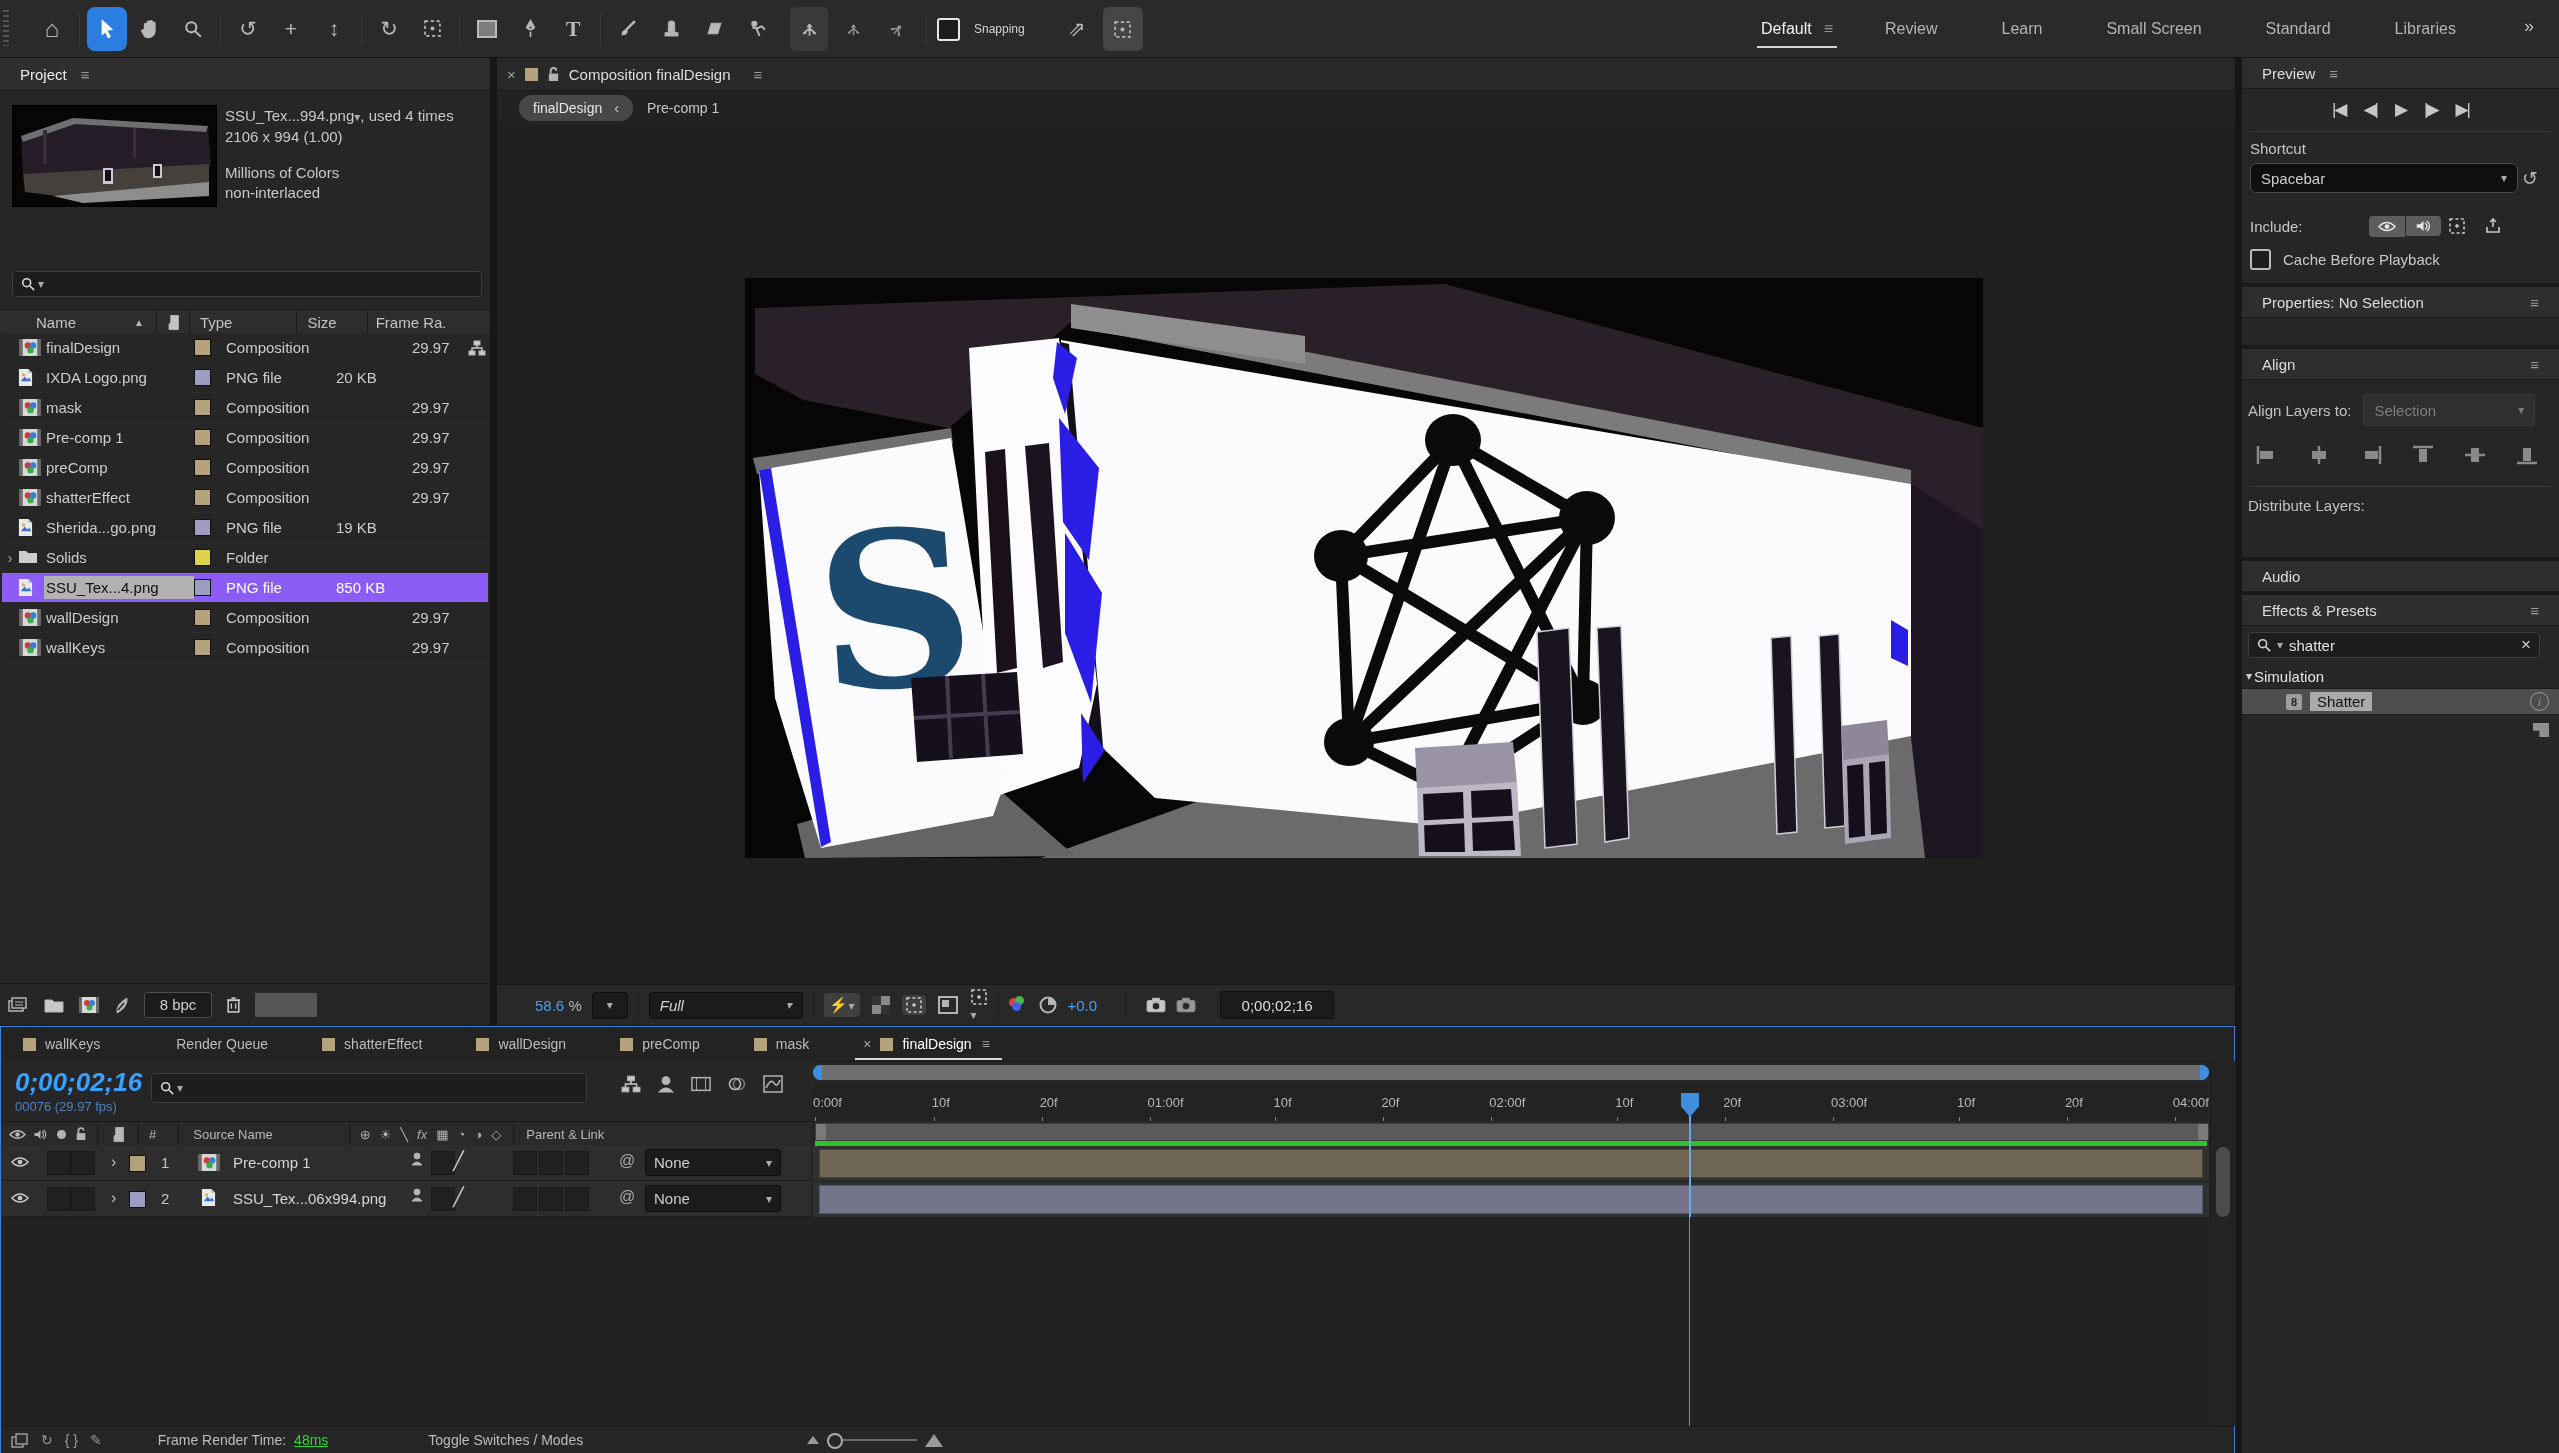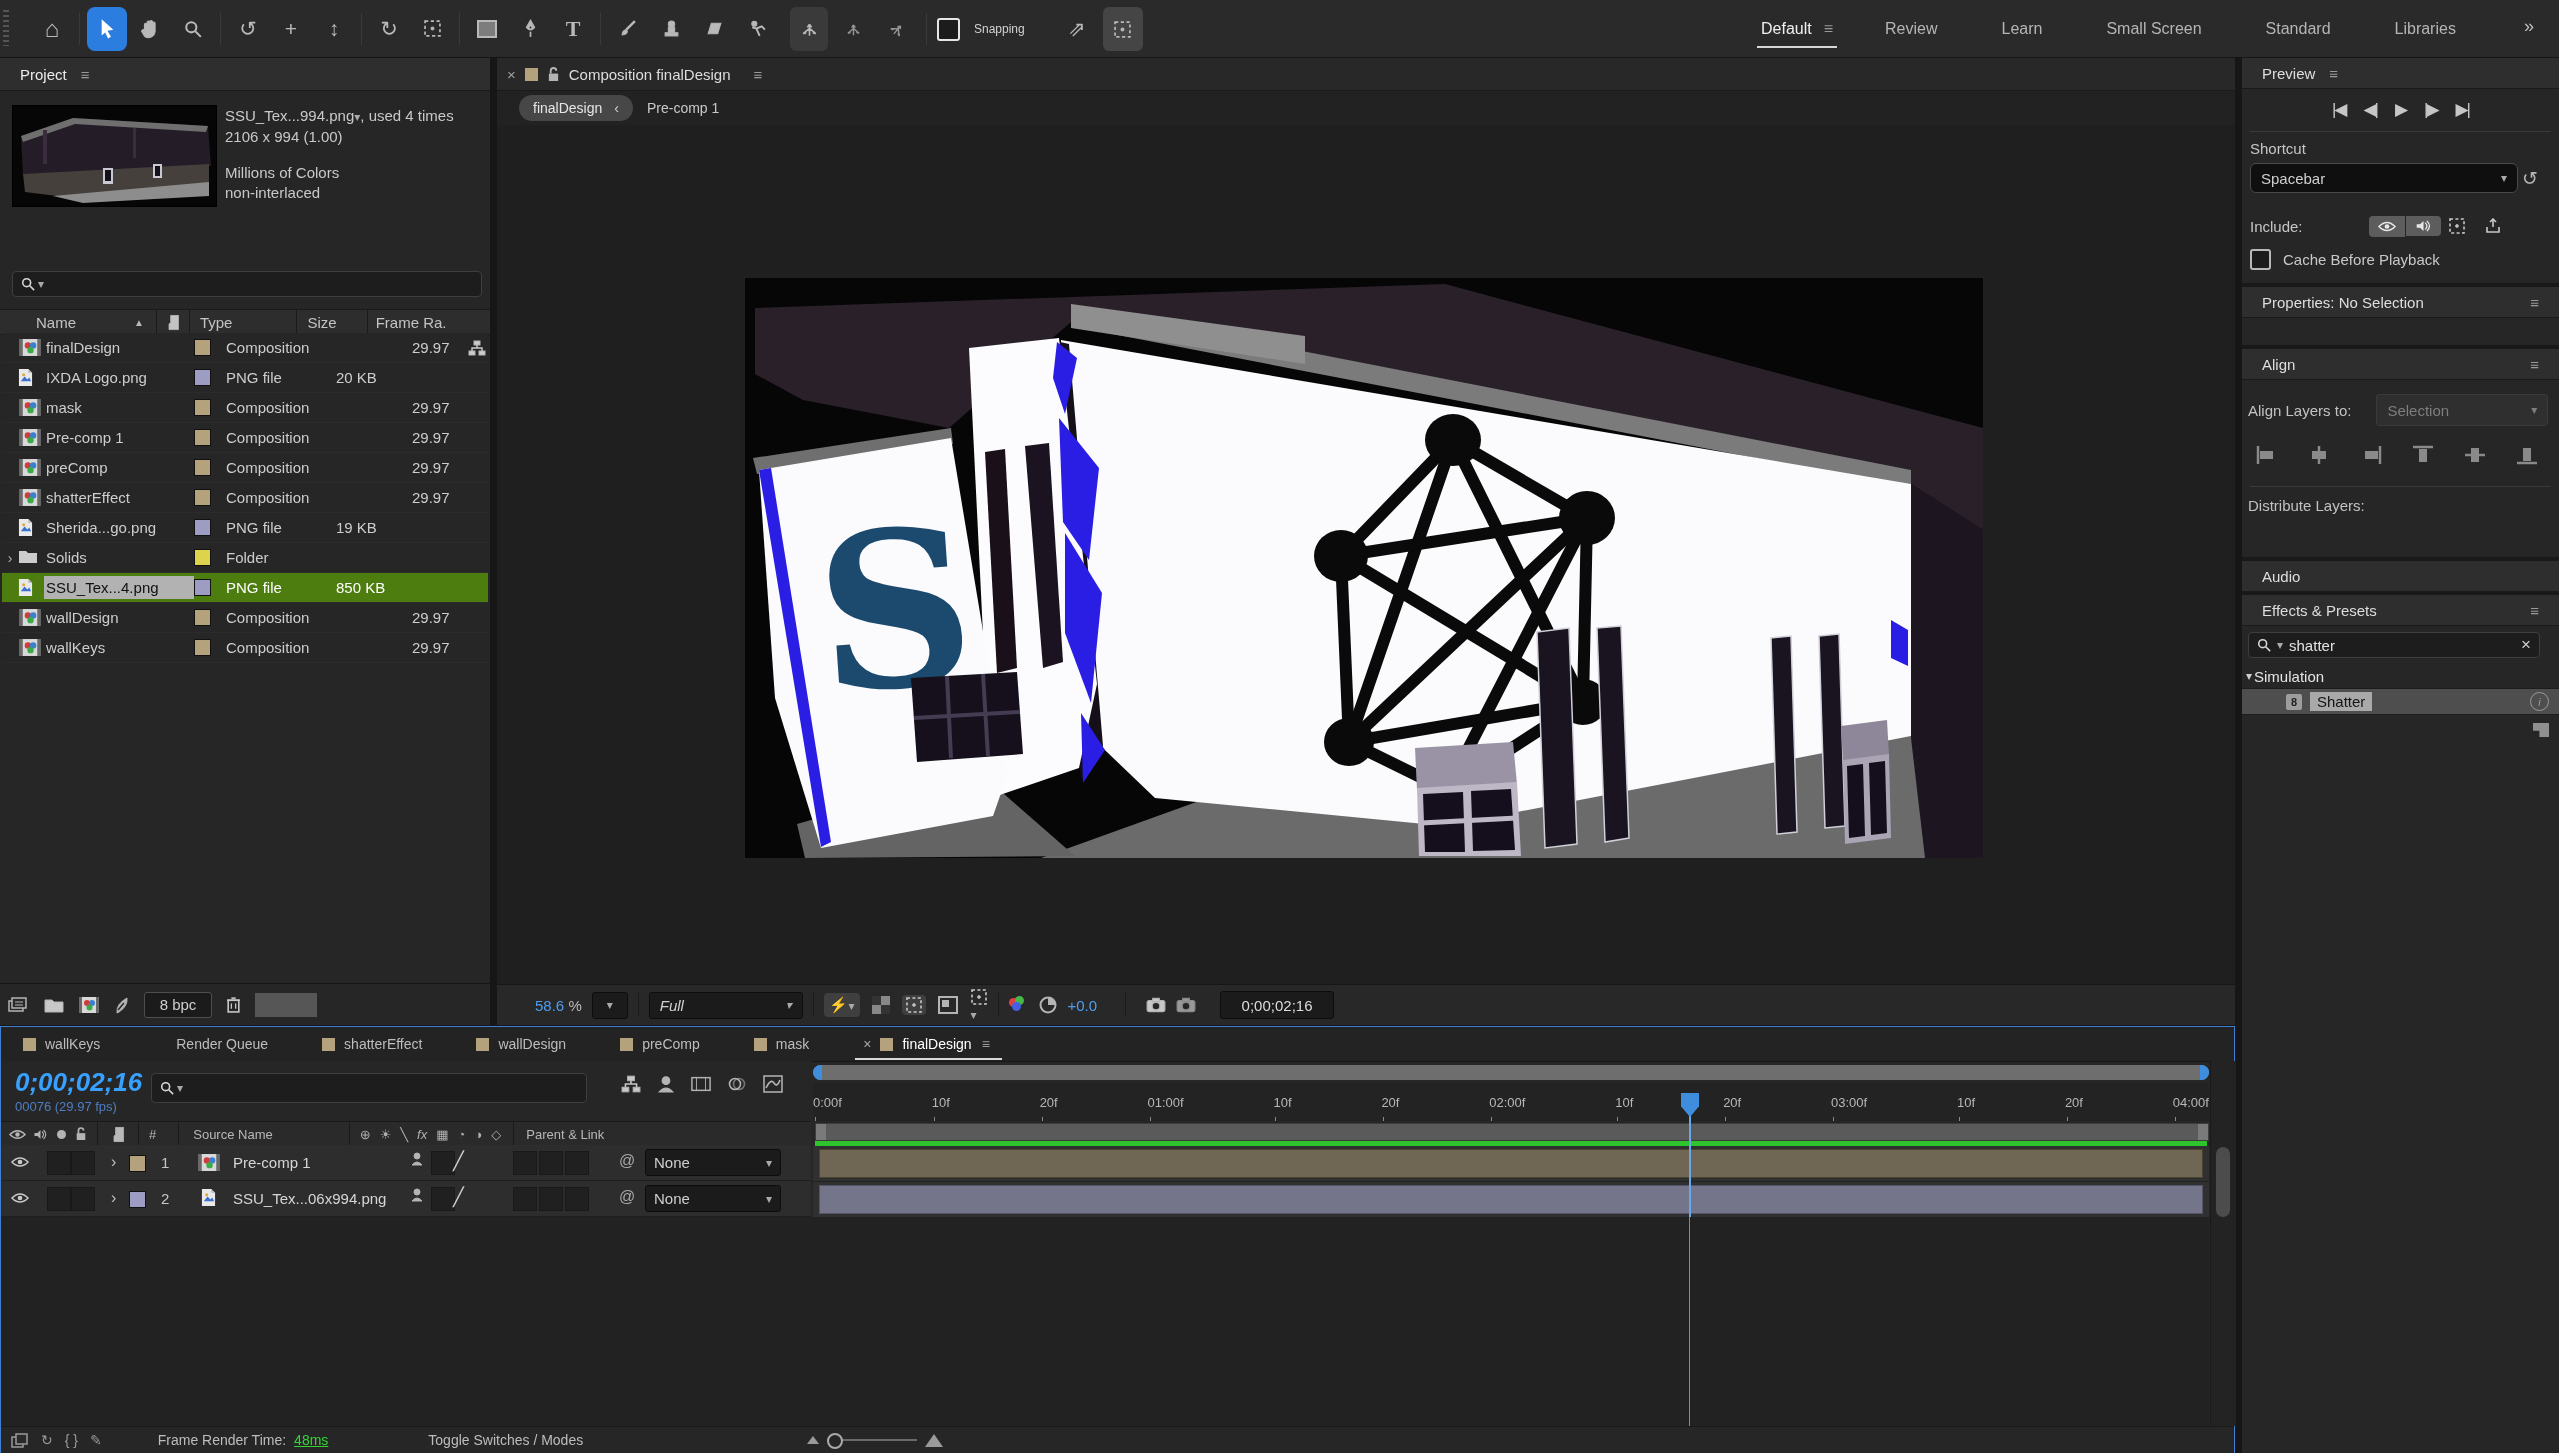--- a/index.html
+++ b/index.html
@@ -21,21 +21,21 @@
   .ws.active .wlabel{color:#f0f0f0;}
   .ws.active::after{content:"";position:absolute;left:-4px;right:-4px;bottom:-10px;height:2px;background:#d6d6d6;}
   .wmenu{color:#9a9a9a;margin-left:12px;}
   .searchbox{background:#1d1d1d;border:1px solid #3e3e3e;border-radius:4px;display:flex;align-items:center;padding:0 8px;color:#d8d8d8;}
   .ddbox{background:#1b1b1b;border:1px solid #0d0d0d;border-radius:3px;display:flex;align-items:center;color:#cfcfcf;}
   .caret{color:#aaa;font-size:12px;}
   
   .prow{display:grid;grid-template-columns:16px 26px 150px 32px 110px 76px 56px 22px;height:29px;
         align-items:center;border-bottom:1px solid #2b2b2b;color:#cdcdcd;font-size:15px;}
   .prow .pname{overflow:hidden;white-space:nowrap;padding:3px 2px;}
-  .prow.selected{background:#4d7c0f;color:#fff;}
+  .prow.selected{background:#8b5cf6;color:#fff;}
   .prow.selected .pname{background:#b2b2b2;color:#101010;}
   .pswatch i{display:block;width:15px;height:15px;border:1px solid #111;}
   .ricon{position:relative;width:24px;height:20px;}
   .fic{position:absolute;left:0;top:0;}
   .chev{color:#b0b0b0;font-size:14px;text-align:center;}
   
   .ttab{display:flex;align-items:center;height:34px;padding:0 22px;color:#bdbdbd;font-size:14px;position:relative;}
   .ttab .tsq{width:13px;height:13px;background:#b3a27b;margin-right:9px;display:inline-block;}
   .ttab .tclose{display:none;color:#aaa;margin-right:9px;}
   .ttab.active{color:#fff;}
@@ -826,21 +826,21 @@
           <span class="menu-glyph" style="margin-left:auto;">≡</span>
         </div>
   </div>
   <div style="height:4px;"></div>
 
   <div class="panel" style="height:208px;">
     <div class="phead" style="height:30px;">
           <span>Align</span>
           <span class="menu-glyph" style="margin-left:auto;">≡</span>
         </div>
-    <div class="r" style="padding:14px 6px 0;gap:25px;">
+    <div class="r" style="padding:14px 6px 0;gap:12px;">
       <span style="color:#c2c2c2;">Align Layers to:</span>
       <span class="ddbox" style="width:150px;height:30px;padding:0 10px;justify-content:space-between;background:#2f2f2f;border-color:#3a3a3a;color:#7e7e7e;">
             <span>Selection</span>
             <span class="caret" style="color:#7e7e7e;">▾</span>
           </span>
     </div>
     <div class="r" style="padding:16px 8px 0;gap:18px;">
       <span class="alignbtn">
             <svg width="22" height="20" viewBox="0 0 22 20">
               <line x1="2" y1="1" x2="2" y2="19" stroke="#8a8a8a" stroke-width="2.5"></line>

